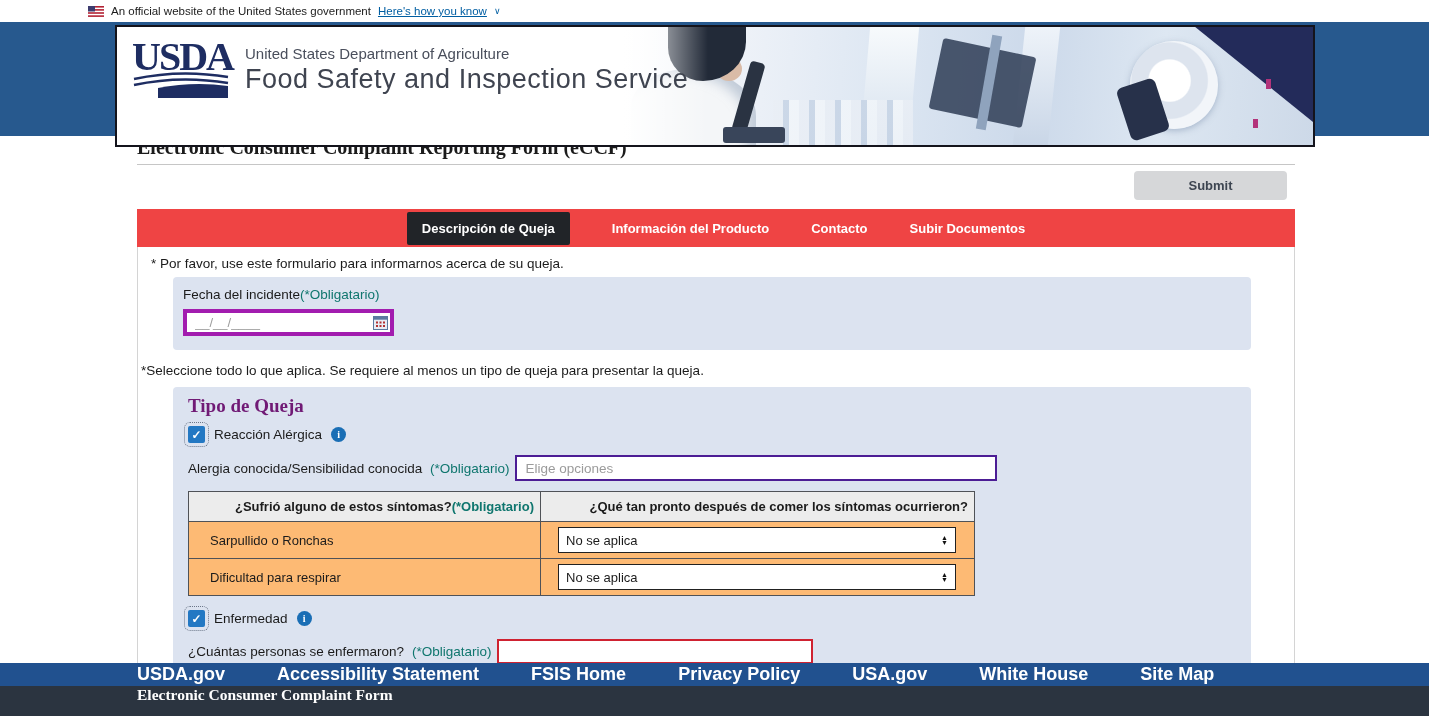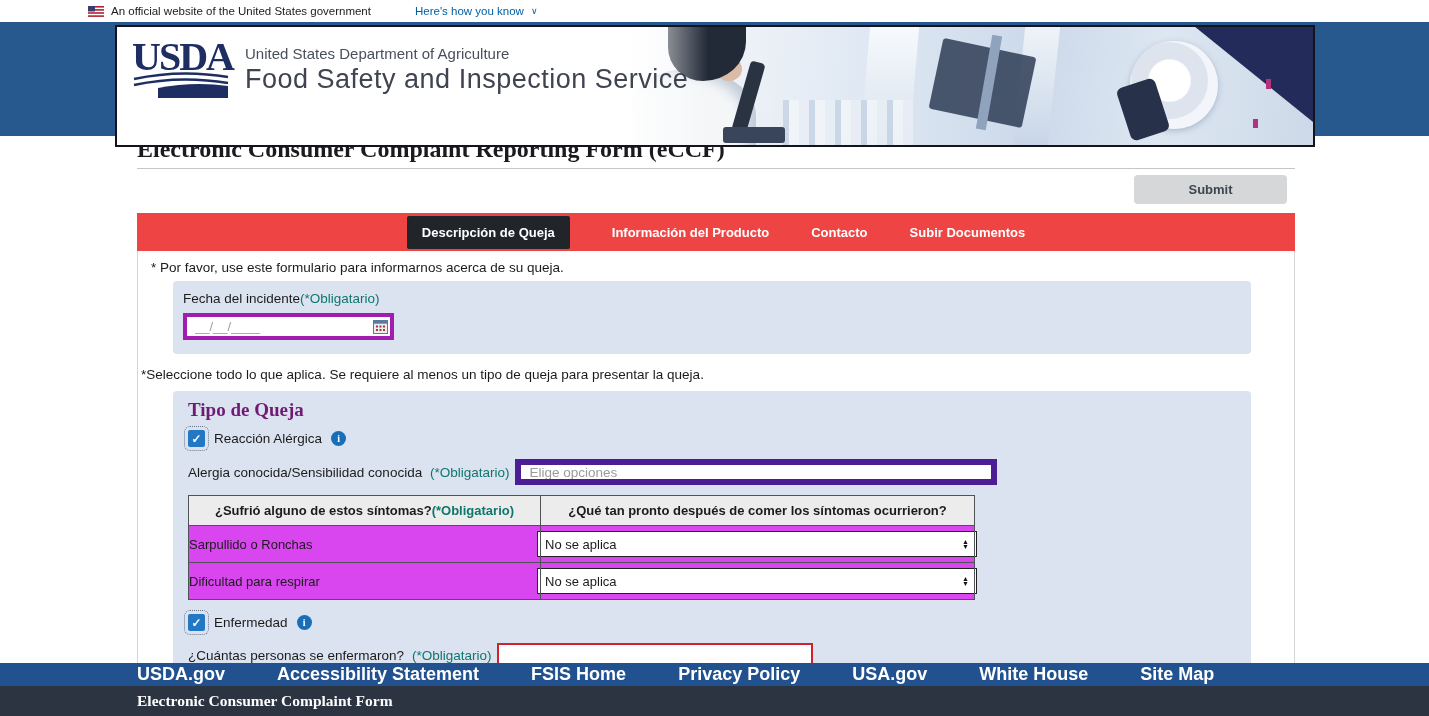--- a/index.html
+++ b/index.html
@@ -4,21 +4,21 @@
 <style>
   * { margin:0; padding:0; box-sizing:border-box; }
   html,body { width:1429px; height:716px; overflow:hidden; background:#fff;
     font-family:"Liberation Sans", sans-serif; }
   .page { position:relative; width:1429px; height:716px; background:#fff; }
 
   
   .gov-banner { height:22px; background:#fff; display:flex; align-items:center;
     padding-left:88px; font-size:11.5px; color:#1b1b1b; gap:7px; }
   .flag svg { display:block; }
-  .gov-link { color:#005ea2; cursor:pointer;margin-left:37px; }
+  .gov-link { color:#005ea2; text-decoration:underline; cursor:pointer; }
   .gov-caret { color:#005ea2; font-size:9px; }
 
   
   .header-band { height:114px; background:#27598e; position:relative; }
   .header-box { position:absolute; left:115px; top:3px; width:1200px; height:122px;
     background:#fff; border:2px solid #14141c; overflow:hidden; }
   .logo-wrap { position:absolute; left:15px; top:12px; width:100px; z-index:5; }
   .usda-text { font-family:"Liberation Serif", serif; font-weight:bold; font-size:40px;
     letter-spacing:-2px; color:#1e2d62; line-height:36px; }
   .logo-swoosh { display:block; margin-top:-4px; }
@@ -46,21 +46,21 @@
   .ph-scope { left:128px; top:34px; width:15px; height:72px; background:#2a3342; transform:rotate(16deg); border-radius:4px; }
   .ph-scope-base { left:110px; top:100px; width:62px; height:16px; background:#39455a; border-radius:3px; }
   .ph-tubes { left:160px; bottom:0; width:140px; height:45px;
     background:repeating-linear-gradient(90deg,#e9eef5 0 10px,#c4d2e4 10px 16px,#f2f6fa 16px 26px); opacity:.8; }
   .ph-dot1 { right:42px; top:52px; width:5px; height:10px; background:#b3337a; }
   .ph-dot2 { right:55px; top:92px; width:5px; height:9px; background:#b3337a; }
   .ph-fade { left:0; top:0; bottom:0; width:95px; background:linear-gradient(90deg,#fff 10%,rgba(255,255,255,0)); }
 
   
   .main { width:1158px; margin-left:137px; }
-  .page-title { font-family:"Liberation Serif", serif; font-weight:bold; font-size:24px;
+  .page-title { font-family:"Liberation Serif", serif; font-weight:bold; font-size:20px;
     color:#1b1b1b; }
   .title-rule { height:1px; background:#c6c6c6; margin-top:5px; }
   .submit-row { display:flex; justify-content:flex-end; padding:6px 8px 0 0; }
   .submit-btn { width:153px; height:29px; background:#d6d7d9; border:none; border-radius:4px;
     font-family:"Liberation Sans", sans-serif; font-weight:bold; font-size:13px; color:#3d4551; cursor:pointer; }
 
   
   .tabbar { margin-top:9px; height:38px; background:#ef4444; display:flex; align-items:center;
     justify-content:center; gap:42px; }
   .tab { color:#fff; font-weight:bold; font-size:13px; cursor:pointer; white-space:nowrap; }
@@ -83,42 +83,42 @@
   .serif-heading { font-family:"Liberation Serif", serif; font-weight:bold; font-size:19px; color:#701a75; }
   .check-row { display:flex; align-items:center; gap:9px; margin-top:9px; }
   .checkbox { width:17px; height:17px; background:#2378c3; border-radius:2px; color:#fff;
     font-size:12px; font-weight:bold; display:flex; align-items:center; justify-content:center;
     outline:1px dotted #6b7688; outline-offset:3px; cursor:pointer; }
   .info-icon { width:15px; height:15px; background:#1a6eb5; border-radius:50%; color:#fff;
     font-size:10px; font-weight:bold; font-family:"Liberation Serif",serif; display:inline-flex;
     align-items:center; justify-content:center; cursor:pointer; }
   .inline-field { display:flex; align-items:center; margin-top:12px; }
   .inline-field label { white-space:nowrap; }
-  .allergy-input { width:482px; height:26px; border:6px solid #4c1d95; margin-left:6px; padding:0 8px;
+  .allergy-input { width:482px; height:26px; border:2px solid #4c1d95; margin-left:6px; padding:0 8px;
     font-size:13.5px; font-family:"Liberation Sans",sans-serif; }
   .allergy-input::placeholder, .date-input-wrap input::placeholder { color:#9b9b9b; }
   .count-input { width:316px; height:25px; border:2px solid #cf2231; margin-left:6px; padding:0 8px;
     font-size:13.5px; font-family:"Liberation Sans",sans-serif; }
   table.symptoms { border-collapse:collapse; margin-top:10px; background:#fff; }
   table.symptoms th, table.symptoms td { border:1px solid #4f5257; }
   table.symptoms th { width:352px; background:#ececec; font-size:13px; font-weight:bold;
-    text-align:center; height:30px; padding:0 6px; }
+    text-align:right; height:30px; padding:0 6px; }
   table.symptoms th.col2, table.symptoms td.col2 { width:434px; }
-  table.symptoms td { height:37px; padding:0 0; font-size:13px; background:#d946ef; }
+  table.symptoms td { height:37px; padding:0 21px; font-size:13px; background:#fdba74; }
   .sel { display:flex; align-items:center; justify-content:space-between; border:1px solid #212121;
     height:26px; padding:0 7px; background:#fff; cursor:pointer; margin:0 -3px 0 -4px; }
   .sel-arrows { display:flex; flex-direction:column; line-height:5.5px; font-size:7px; color:#111; }
   .table2-wrap { margin-top:10px; }
 
   
   .footer { position:absolute; left:0; bottom:0; width:1429px; z-index:20; }
   .footer-links { height:23px; background:#21518f; display:flex; align-items:center;
     padding-left:137px; gap:52px; }
   .footer-links a { color:#fff; font-weight:bold; font-size:18px; cursor:pointer; text-decoration:none; white-space:nowrap; }
-  .footer-title-bar { height:30px; background:#2b3440; display:flex; align-items:center; padding-left:137px; }
+  .footer-title-bar { height:30px; background:#2b3440; display:flex; padding-left:137px; }
   .footer-title { font-family:"Liberation Serif", serif; font-weight:bold; font-size:15.5px; color:#fdfdfd; }
 </style>
 </head>
 <body>
 
 <div class="page">
 
   <div class="gov-banner">
     <span class="flag">
       <svg width="16" height="11" viewBox="0 0 16 11">

